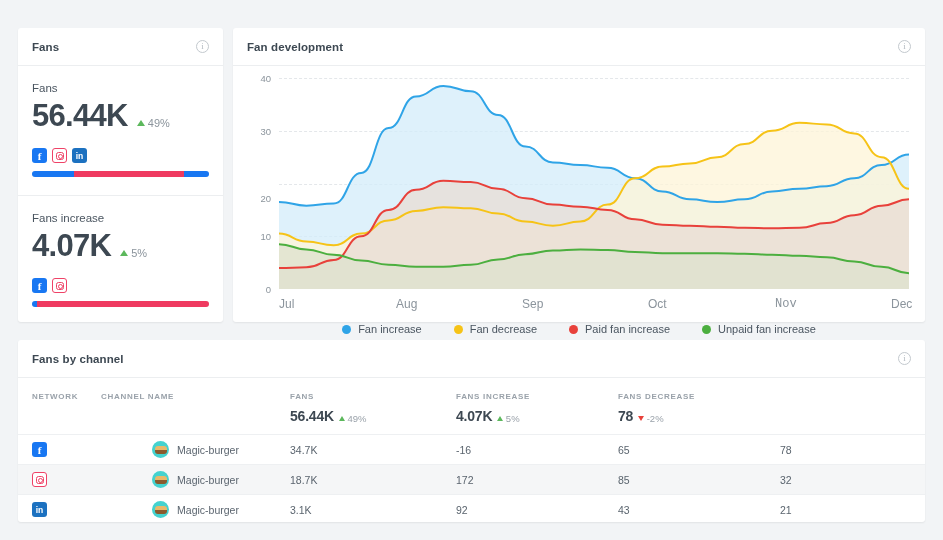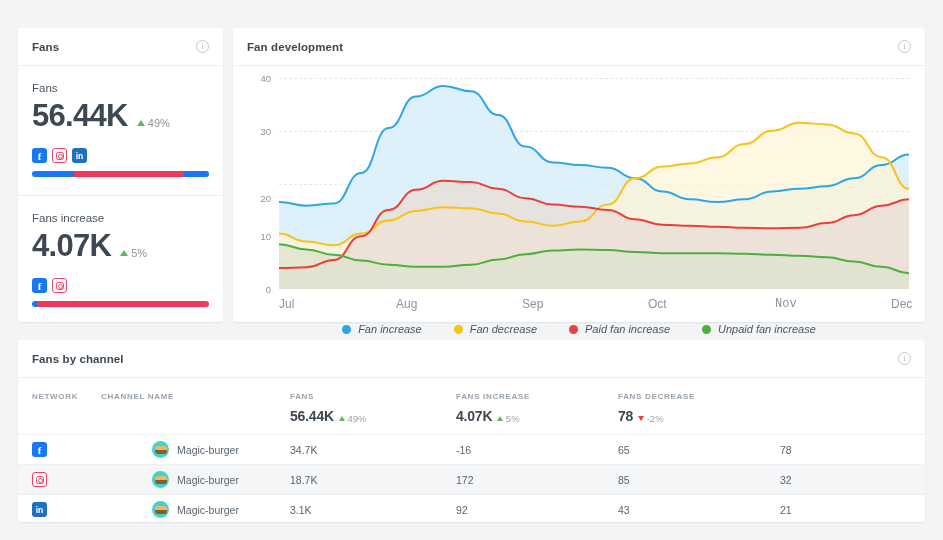--- a/index.html
+++ b/index.html
@@ -87,21 +87,21 @@
     position: absolute; left: 0; width: 38px; text-align: right;
     font-size: 9.5px; color: #8b949c; transform: translateY(-5px);
   }
   .xtick {
     position: absolute; bottom: 10px; font-size: 12px; color: #8b949c;
   }
   .legend {
     display: flex; justify-content: center; gap: 32px;
     padding-top: 2px;
   }
-  .leg-item { display: flex; align-items: center; gap: 7px; font-style: italic; }
+  .leg-item { display: flex; align-items: center; gap: 7px; }
   .leg-dot { width: 9px; height: 9px; border-radius: 50%; }
   .leg-label { font-size: 11px; color: #4a5560; }
 
   
   #table-card { left: 18px; top: 340px; width: 907px; height: 182px; }
   .thead {
     display: flex; align-items: flex-start;
     padding: 14px 14px 10px 14px;
   }
   .th {

